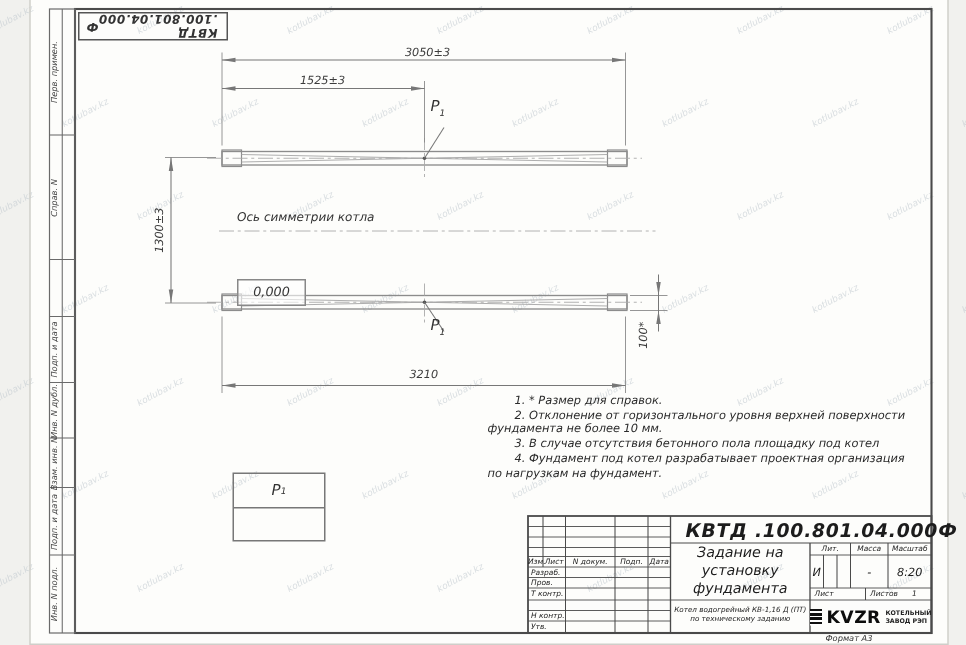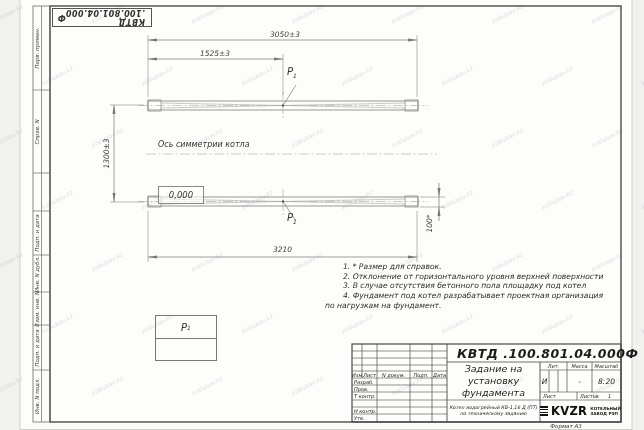--- a/index.html
+++ b/index.html
@@ -246,20 +246,21 @@
   <div class="abs load-table" style="left:155px;top:315px;width:62px;height:46px;box-sizing:border-box;">
     <div class="hdr pload" style="height:22px;">
       <span>P</span>
         <span class="psub">1</span>
     </div>
   </div>
 
   <div class="abs" style="left:325px;top:262px;width:296px;">
     <div class="note-line ind">1. * Размер для справок.</div>
     <div class="note-line ind">2. Отклонение от горизонтального уровня верхней поверхности</div>
+    <div class="note-line">фундамента не более 10 мм.</div>
     <div class="note-line ind">3. В случае отсутствия бетонного пола площадку под котел</div>
     <div class="note-line ind">4. Фундамент под котел разрабатывает проектная организация</div>
     <div class="note-line">по нагрузкам на фундамент.</div>
   </div>
 
   <div class="abs tb-small" style="left:352px;top:372px;width:10px;">Изм.</div>
   <div class="abs tb-small" style="left:362px;top:372px;width:15px;">Лист</div>
   <div class="abs tb-small" style="left:377px;top:372px;width:33px;">N докум.</div>
   <div class="abs tb-small" style="left:410px;top:372px;width:22px;">Подп.</div>
   <div class="abs tb-small" style="left:432px;top:372px;width:15px;">Дата</div>

